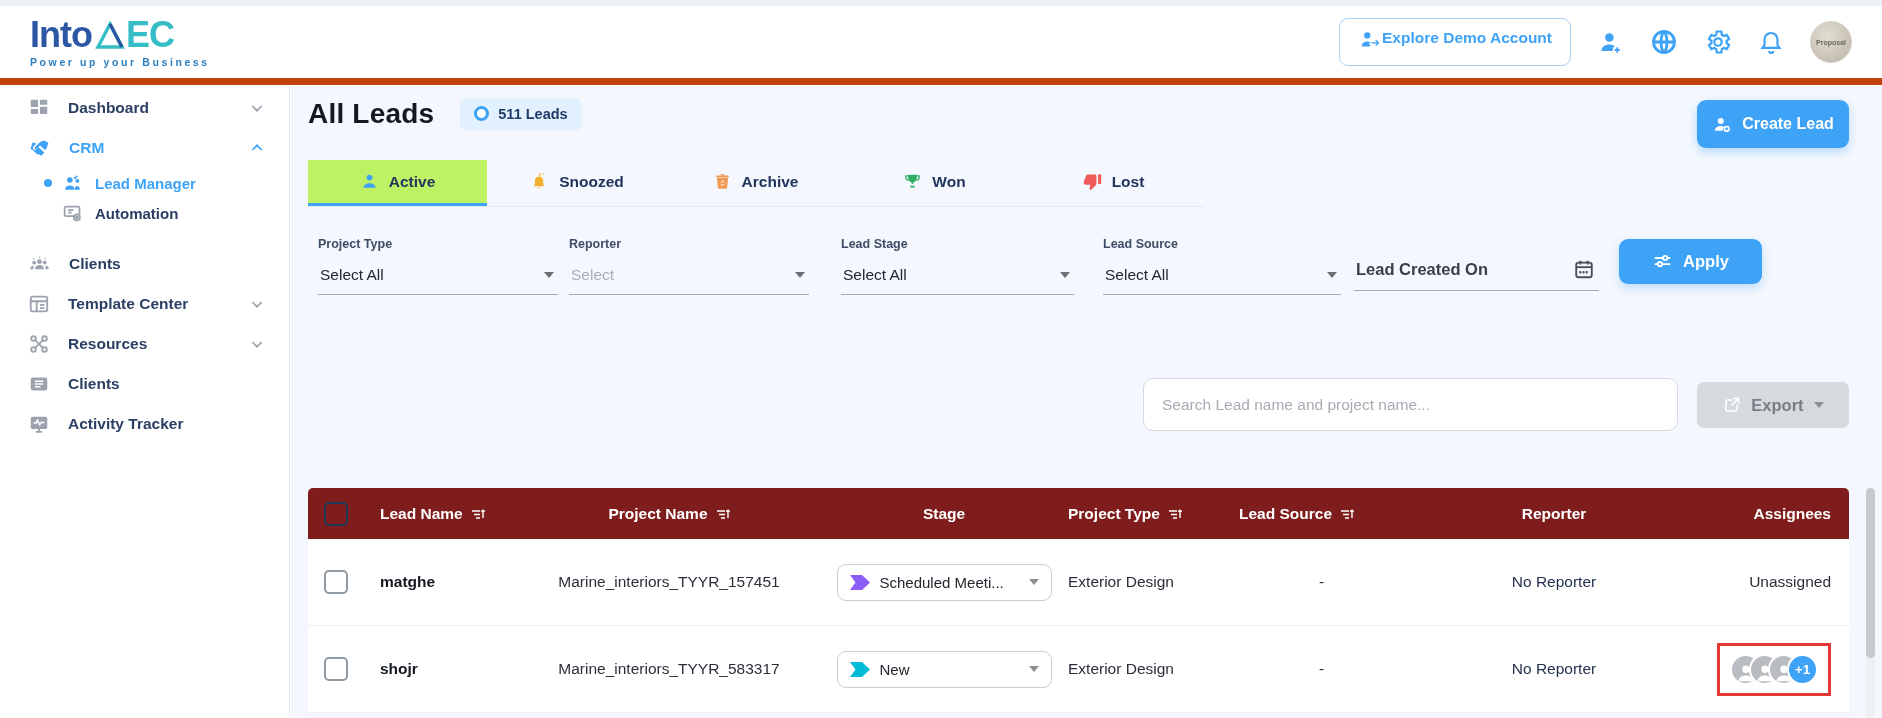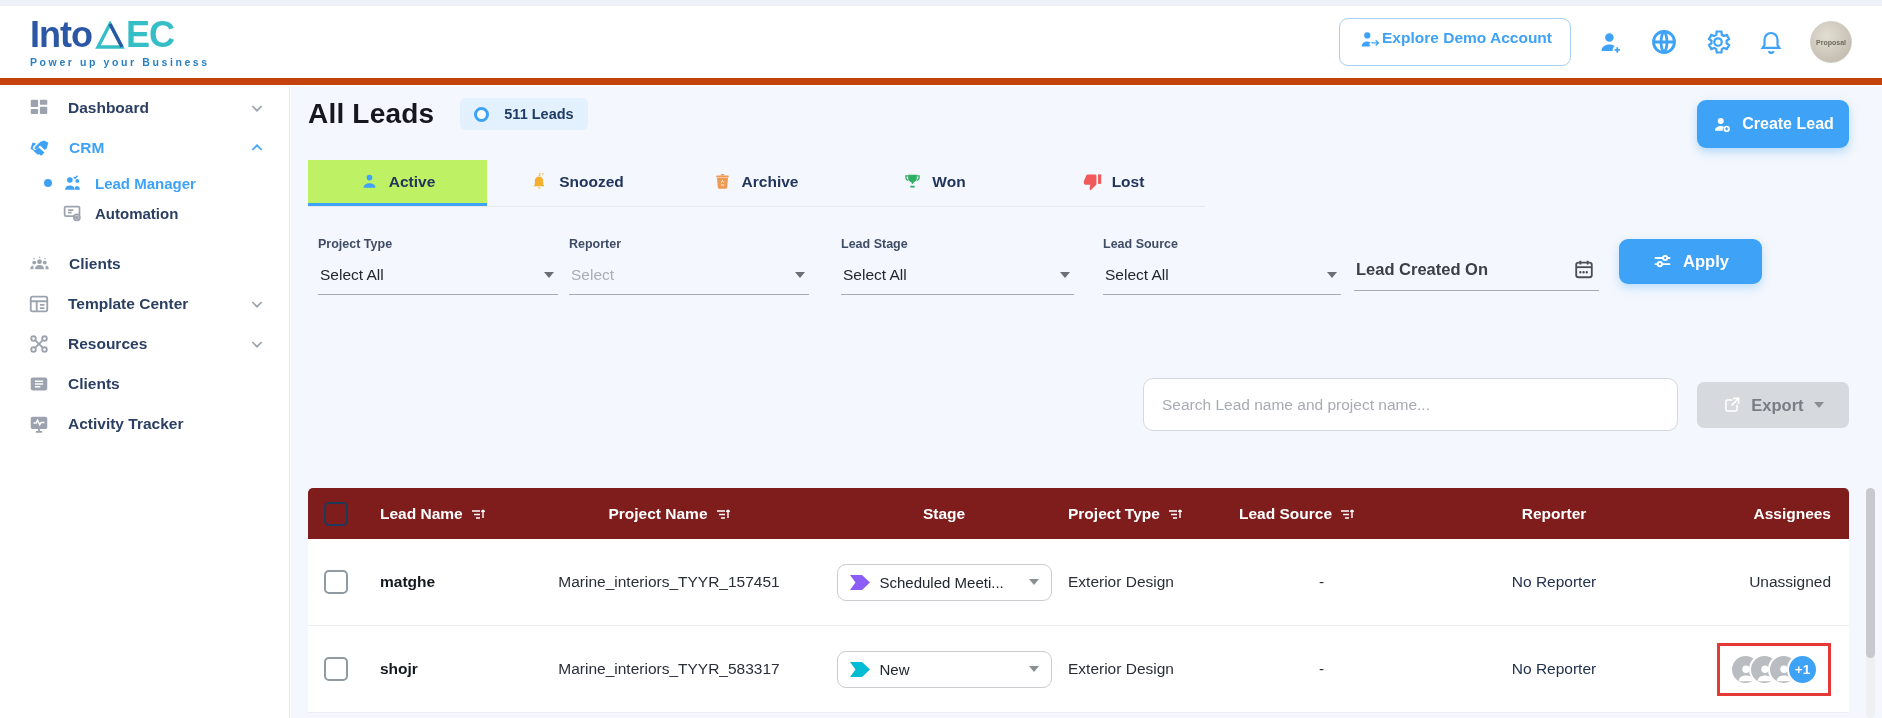--- a/index.html
+++ b/index.html
@@ -29,21 +29,21 @@
   .side-sub .lbl{font-size:15px;font-weight:700;color:#2b3f63;margin-left:12px}
   .side-sub.active .lbl{color:#3ea2f7}
   .bullet{width:8px;height:8px;border-radius:50%;background:#3ea2f7;margin-right:10px}
   .bullet.hidden{visibility:hidden}
   .gap16{height:16px}
 
   
   .content{position:absolute;top:86px;left:291px;width:1591px;height:632px;background:#f4f7fd}
   .page-head{position:absolute;left:17px;top:12px;display:flex;align-items:center;gap:26px}
   .page-title{font-size:28px;font-weight:800;color:#17171f;letter-spacing:.2px}
-  .count-badge{display:flex;align-items:center;gap:15px;background:#e3f0fd;border-radius:6px;padding:8px 14px}
+  .count-badge{display:flex;gap:9px;background:#e3f0fd;border-radius:6px;padding:8px 14px}
   .count-badge .ring{width:15px;height:15px;border-radius:50%;border:3.6px solid #3ea2f7;background:#fff}
   .count-badge .txt{font-size:14.5px;font-weight:600;color:#1d3b66}
   .create-btn{position:absolute;left:1406px;top:14px;width:152px;height:48px;background:#3ea2f7;border:none;border-radius:9px;color:#fff;font-size:16px;font-weight:700;display:flex;align-items:center;justify-content:center;gap:9px;cursor:pointer;box-shadow:0 4px 10px rgba(62,162,247,.35)}
 
   
   .tabs{position:absolute;left:17px;top:74px;width:897px;display:flex;border-bottom:1px solid #e6e8ee}
   .tab{width:179px;height:46px;display:flex;align-items:center;justify-content:center;gap:10px;font-size:15.5px;font-weight:700;color:#22355c;cursor:pointer;border-bottom:3px solid transparent}
   .tab.active{background:#bef264;border-bottom-color:#3ea2f7}
 
   

